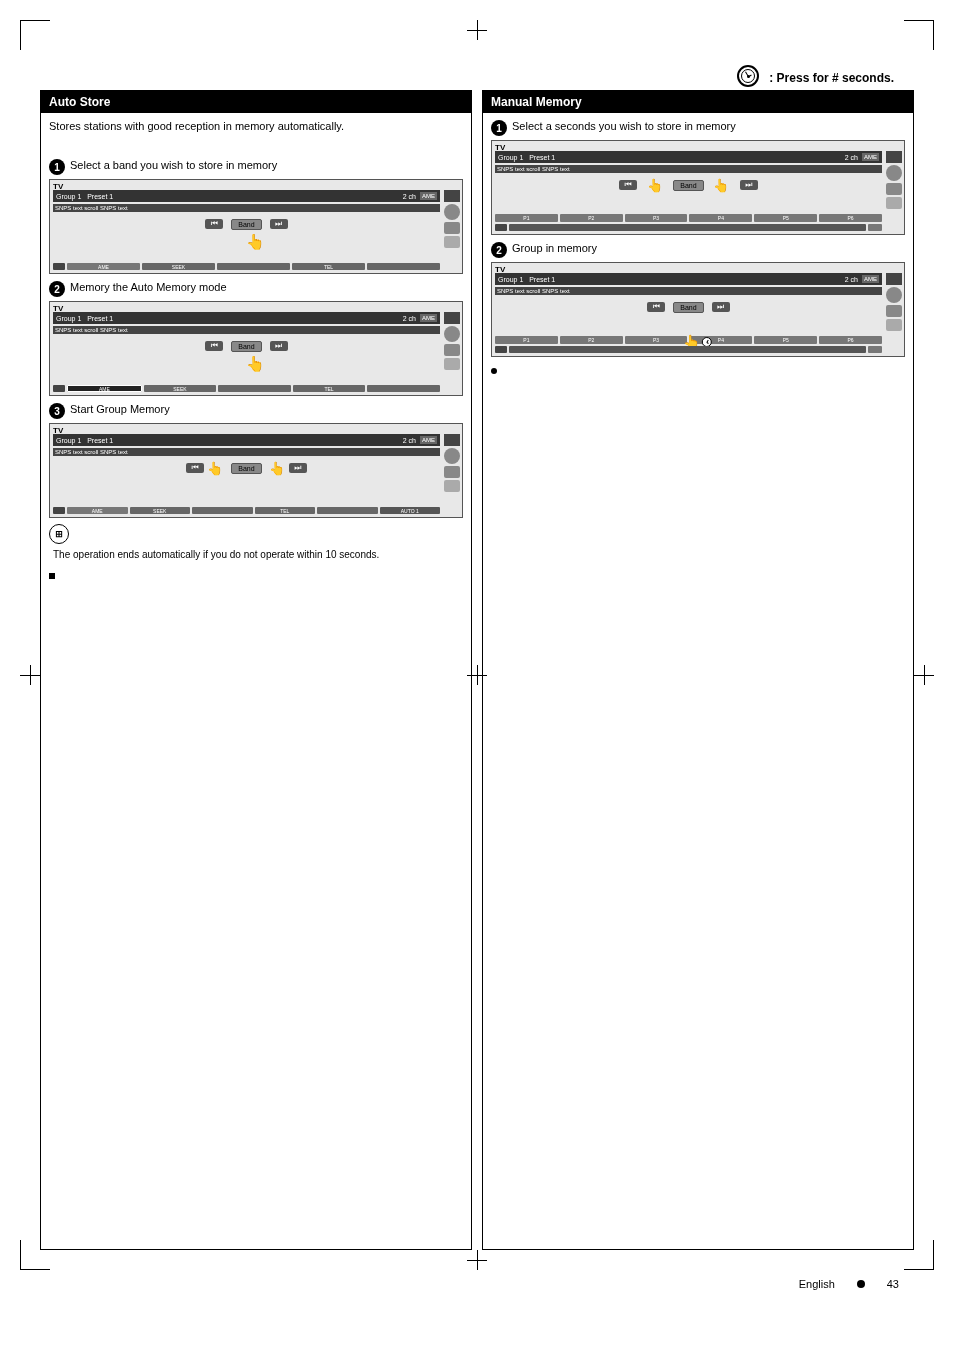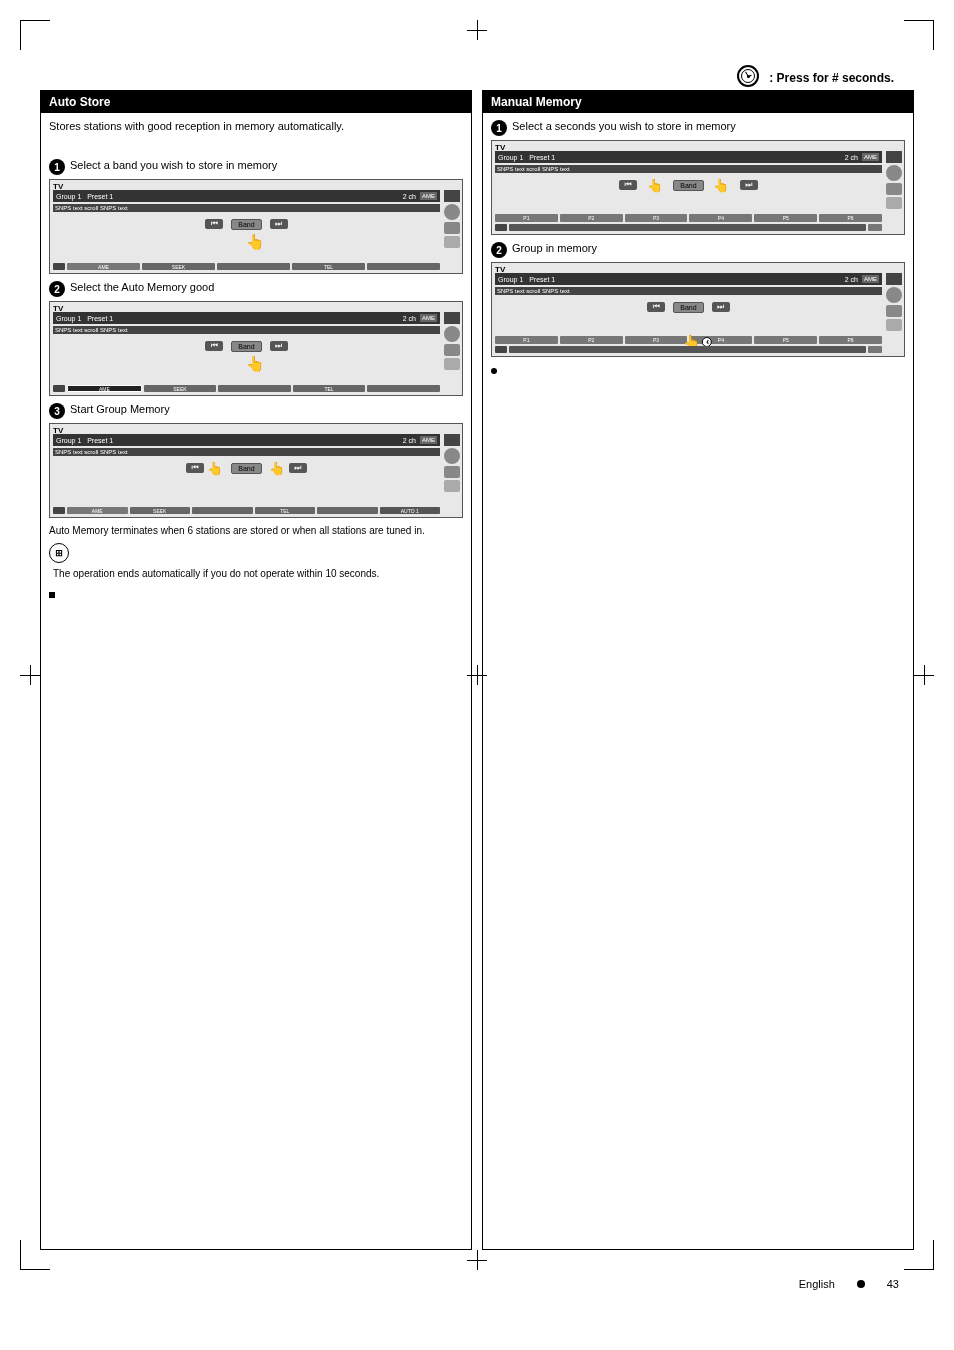--- a/index.html
+++ b/index.html
@@ -418,21 +418,21 @@
           <div style="flex:1; height:7px; background:#777; border-radius:1px; margin-top:1px; display:flex; align-items:center; justify-content:center; font-size:5px; color:#fff;">AME</div>
           <div style="flex:1; height:7px; background:#666; border-radius:1px; margin-top:1px; display:flex; align-items:center; justify-content:center; font-size:5px; color:#fff;">SEEK</div>
           <div style="flex:1; height:7px; background:#666; border-radius:1px; margin-top:1px;"></div>
           <div style="flex:1; height:7px; background:#666; border-radius:1px; margin-top:1px; display:flex; align-items:center; justify-content:center; font-size:5px; color:#fff;">TEL</div>
           <div style="flex:1; height:7px; background:#666; border-radius:1px; margin-top:1px;"></div>
         </div>
       </div>
 
       <div class="step-header">
         <div class="step-num">2</div>
-        <div class="step-title">Select the Auto Memory good</div>
+        <div class="step-title">Memory the Auto Memory mode</div>
       </div>
 
       <div class="tv-screen">
         <span class="tv-label">TV</span>
         <div class="tv-top-bar">
           <span class="tv-top-info" style="font-size:7px; color:#fff;">Group 1&nbsp;&nbsp;&nbsp;Preset 1</span>
           <span class="tv-top-info" style="font-size:7px; color:#fff; text-align:right;">2 ch</span>
           <span class="tv-top-badge">AME</span>
         </div>
         <div class="tv-scrolltext">SNPS text scroll SNPS text</div>
@@ -504,21 +504,20 @@
           <div style="width:12px; height:7px; background:#444; border-radius:1px; margin-top:1px;"></div>
           <div style="flex:1; height:7px; background:#777; border-radius:1px; margin-top:1px; display:flex; align-items:center; justify-content:center; font-size:5px; color:#fff;">AME</div>
           <div style="flex:1; height:7px; background:#666; border-radius:1px; margin-top:1px; display:flex; align-items:center; justify-content:center; font-size:5px; color:#fff;">SEEK</div>
           <div style="flex:1; height:7px; background:#666; border-radius:1px; margin-top:1px;"></div>
           <div style="flex:1; height:7px; background:#666; border-radius:1px; margin-top:1px; display:flex; align-items:center; justify-content:center; font-size:5px; color:#fff;">TEL</div>
           <div style="flex:1; height:7px; background:#666; border-radius:1px; margin-top:1px;"></div>
           <div style="flex:1; height:7px; background:#555; border-radius:1px; margin-top:1px; display:flex; align-items:center; justify-content:center; font-size:5px; color:#fff;">AUTO 1</div>
         </div>
       </div>
 
-      <p class="note-text">Auto Memory terminates when 6 stations are stored or when all stations are tuned in.</p>
 
       <div style="display:flex; align-items:flex-start; margin-top:5px;">
         <div style="width:20px; height:20px; border:1.5px solid #000; border-radius:50%; display:flex; align-items:center; justify-content:center; font-size:9px; font-weight:bold; flex-shrink:0; margin-right:4px;">⊞</div>
       </div>
       <p class="bullet-note">
         <span>The operation ends automatically if you do not operate within 10 seconds.</span>
       </p>
 
       <div style="position:relative; margin-top:6px;">
         <div style="width:6px; height:6px; background:#000; border-radius:50; display:inline-block;"></div>

